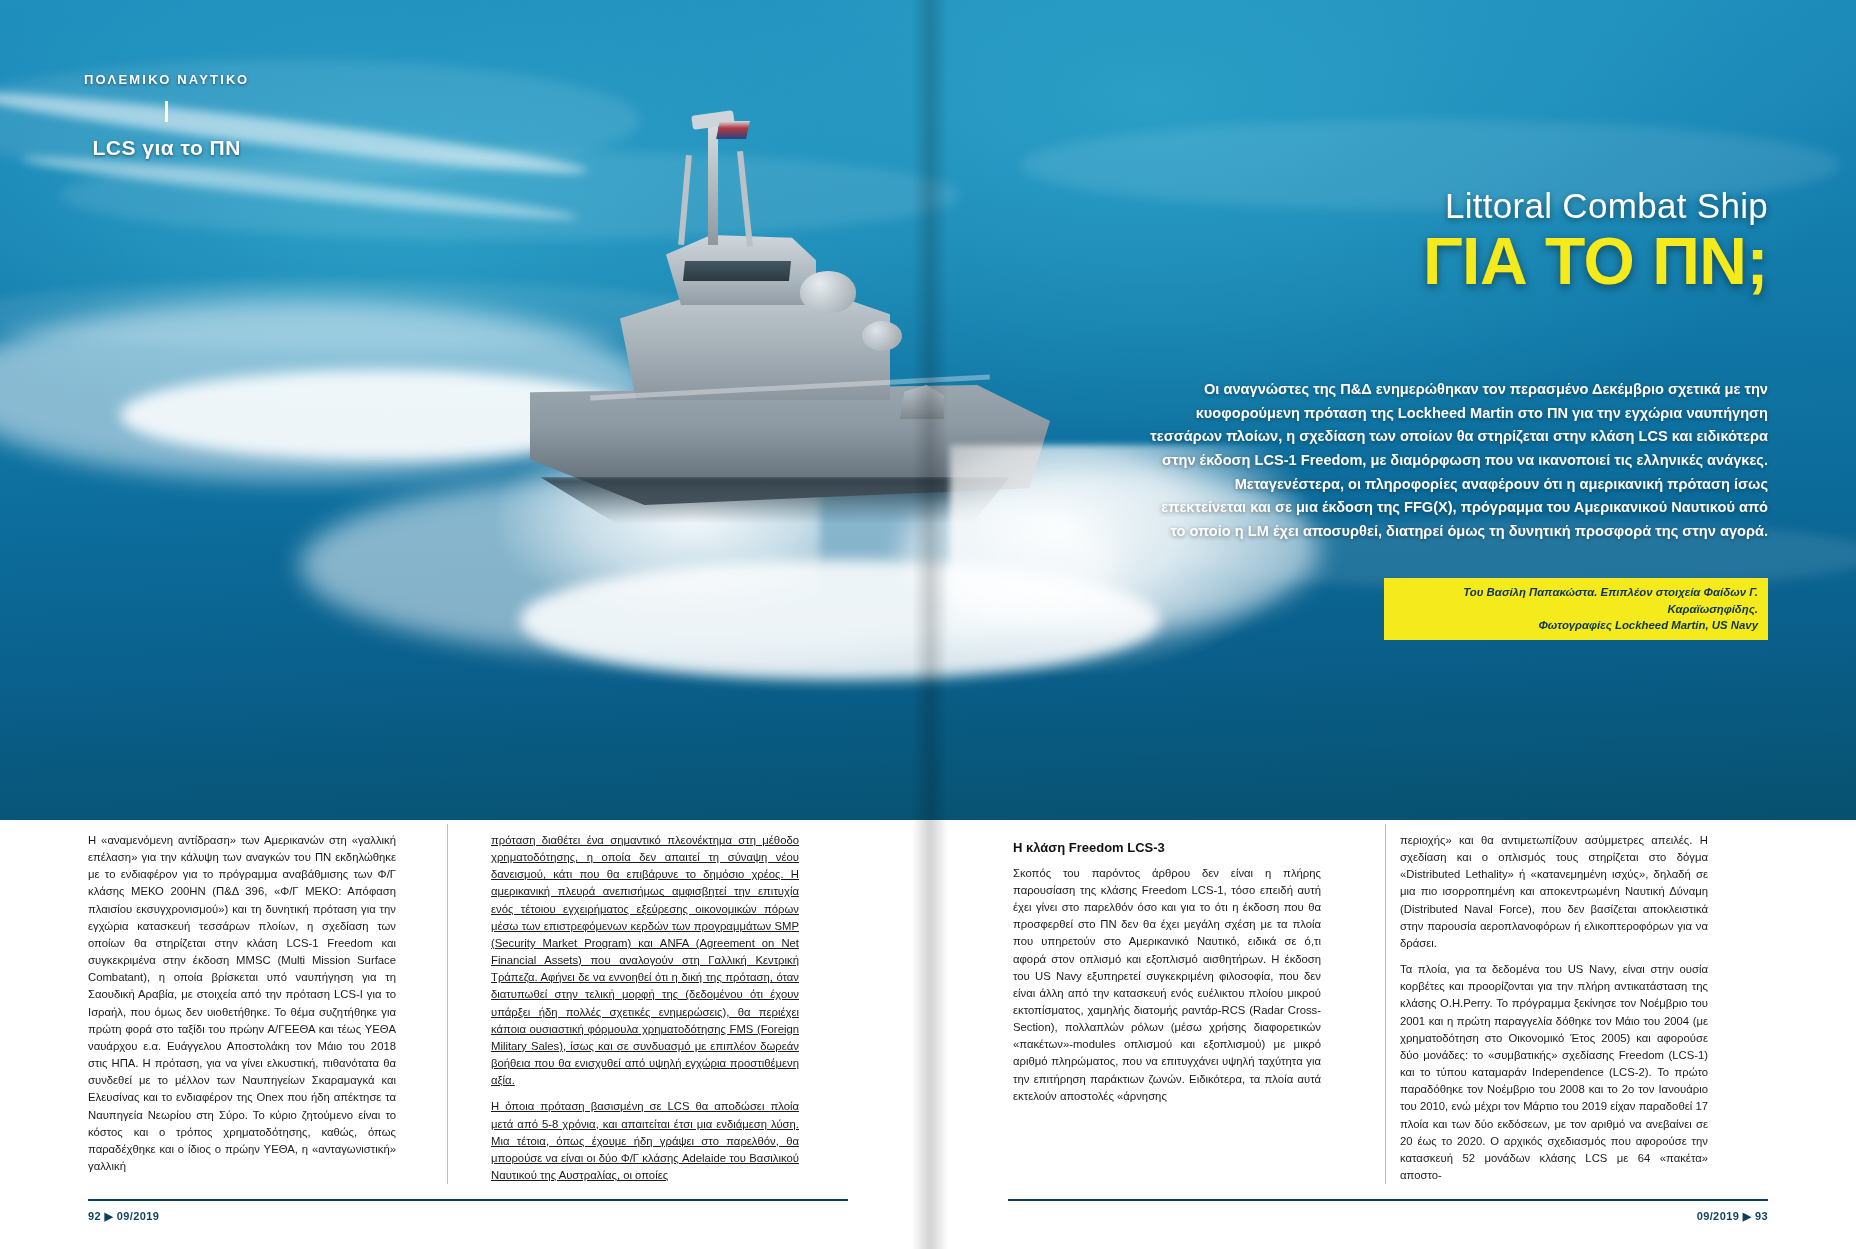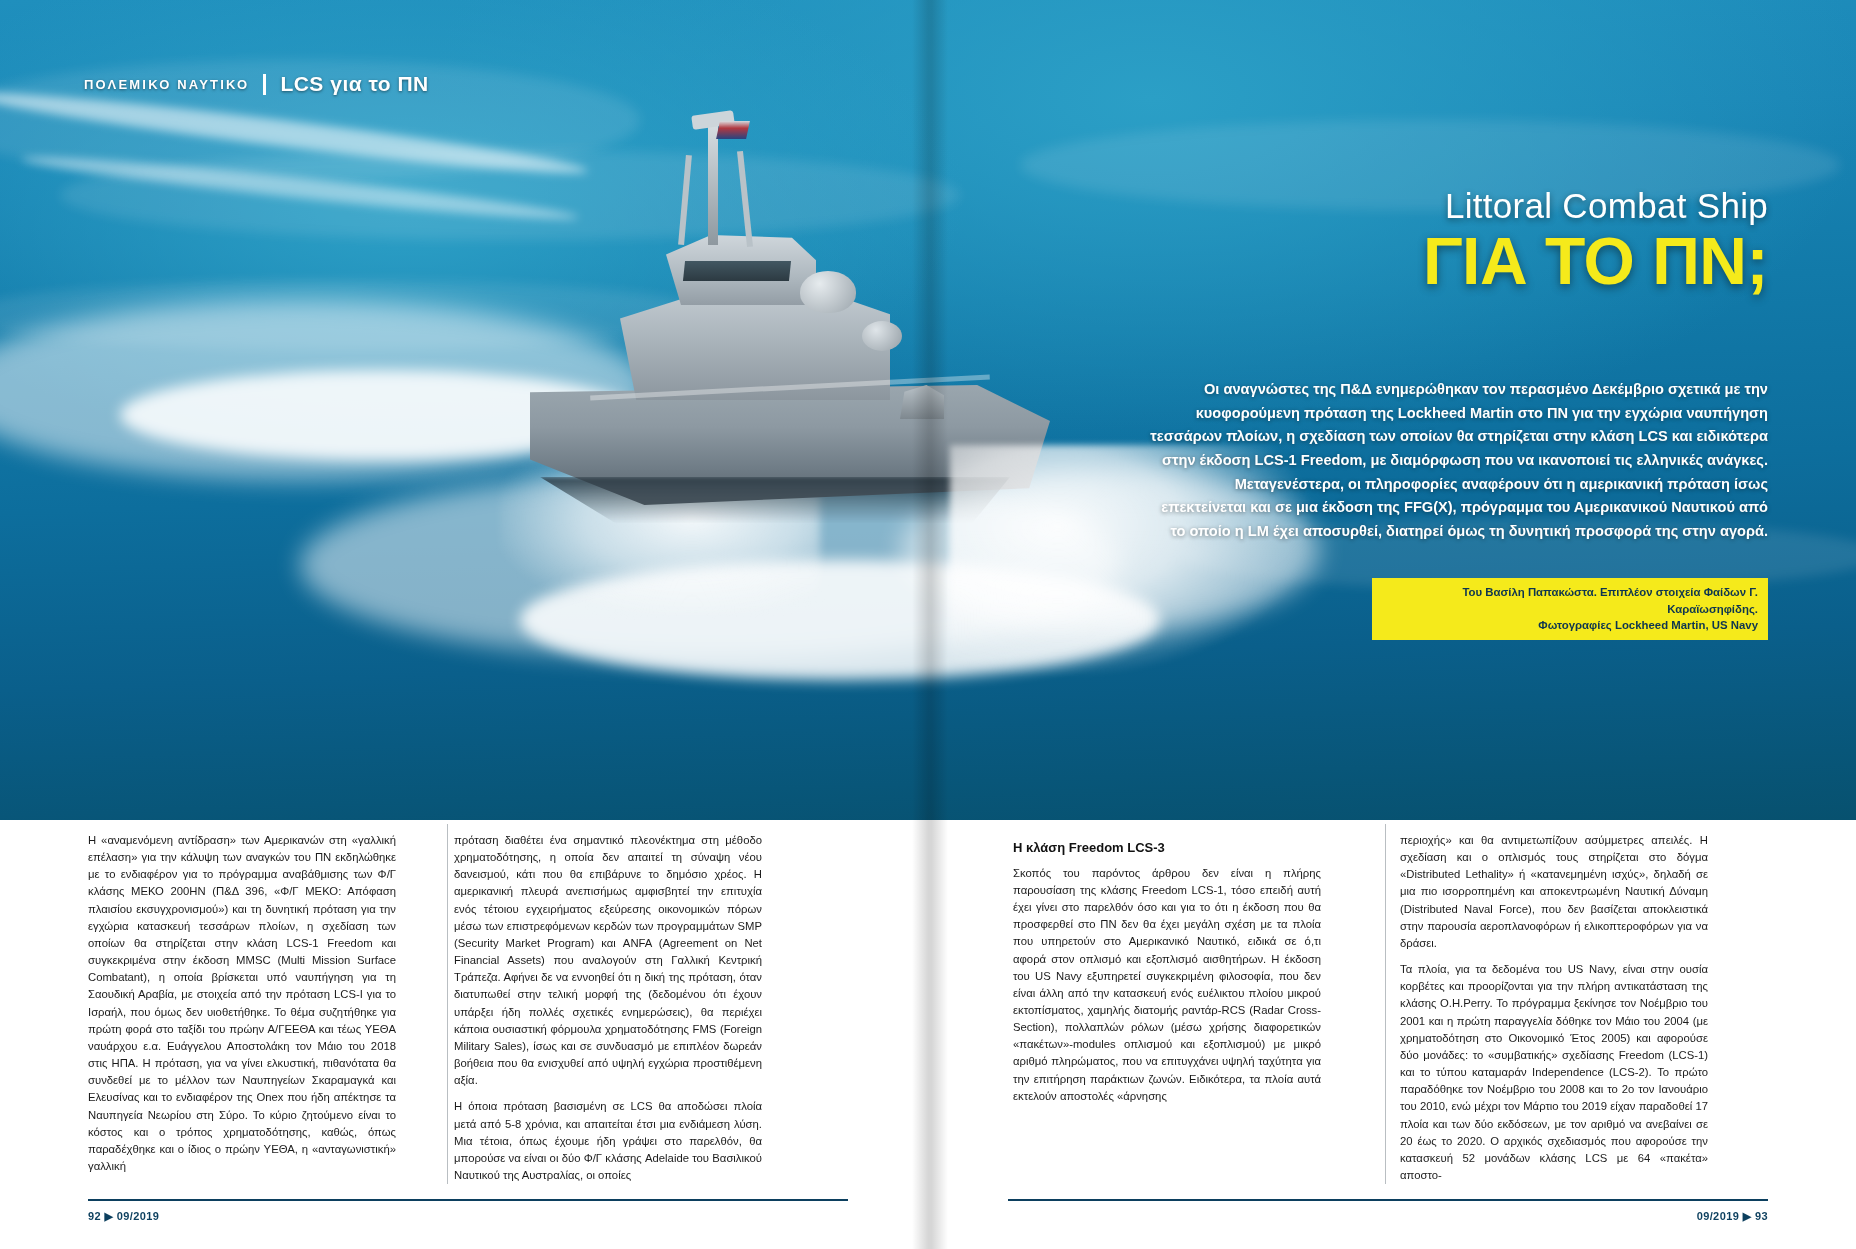--- a/index.html
+++ b/index.html
@@ -180,20 +180,21 @@
   }
 
   
   .kicker {
     position: absolute;
     left: 84px; top: 72px;
     display: flex;
     align-items: center;
     gap: 14px;
     color: #ffffff;
+    flex-direction: column;
   }
   .kicker .k1 {
     font-size: 13px;
     letter-spacing: 2.2px;
     font-weight: 700;
     text-shadow: 0 1px 3px rgba(0,0,0,.5);
   }
   .kicker .kbar {
     width: 3px; height: 21px;
     background: #ffffff;
@@ -246,23 +247,24 @@
   }
   .credit {
     position: absolute;
     right: 88px;
     top: 578px;
     background: #f5ea1b;
     color: #0d3550;
     font-size: 11.4px;
     font-weight: 700;
     line-height: 1.45;
-    padding: 6px 10px 6px 26px;
+    padding: 6px 10px 6px 14px;
     text-align: right;
     max-width: 360px;
+    font-style: italic;
   }
 
   
   .cols {
     position: absolute;
     left: 0; top: 820px;
     width: 1697px;
     height: 380px;
   }
   .col {
@@ -276,21 +278,21 @@
     hyphens: auto;
   }
   .col p { margin: 0 0 9px 0; }
   .col h3 {
     font-size: 13px;
     margin: 6px 0 7px 0;
     font-weight: 700;
     color: #111;
   }
   .c1 { left: 88px; }
-  .c2 { left: 454px; }
+  .c2 { left: 491px; text-decoration: underline; }
   .c3 { left: 1013px; }
   .c4 { left: 1400px; }
 
   .vline {
     position: absolute;
     top: 824px;
     width: 1px;
     height: 360px;
     background: #b9bec2;
   }

